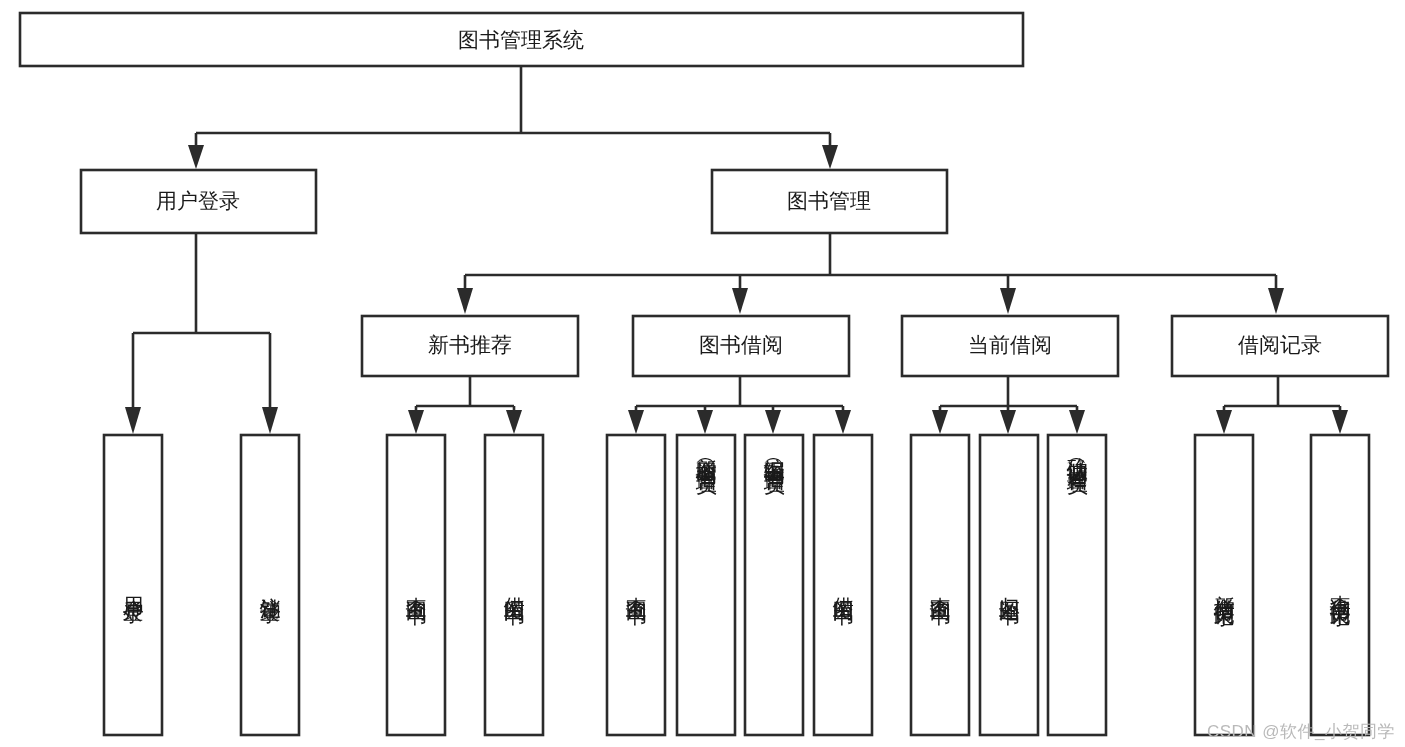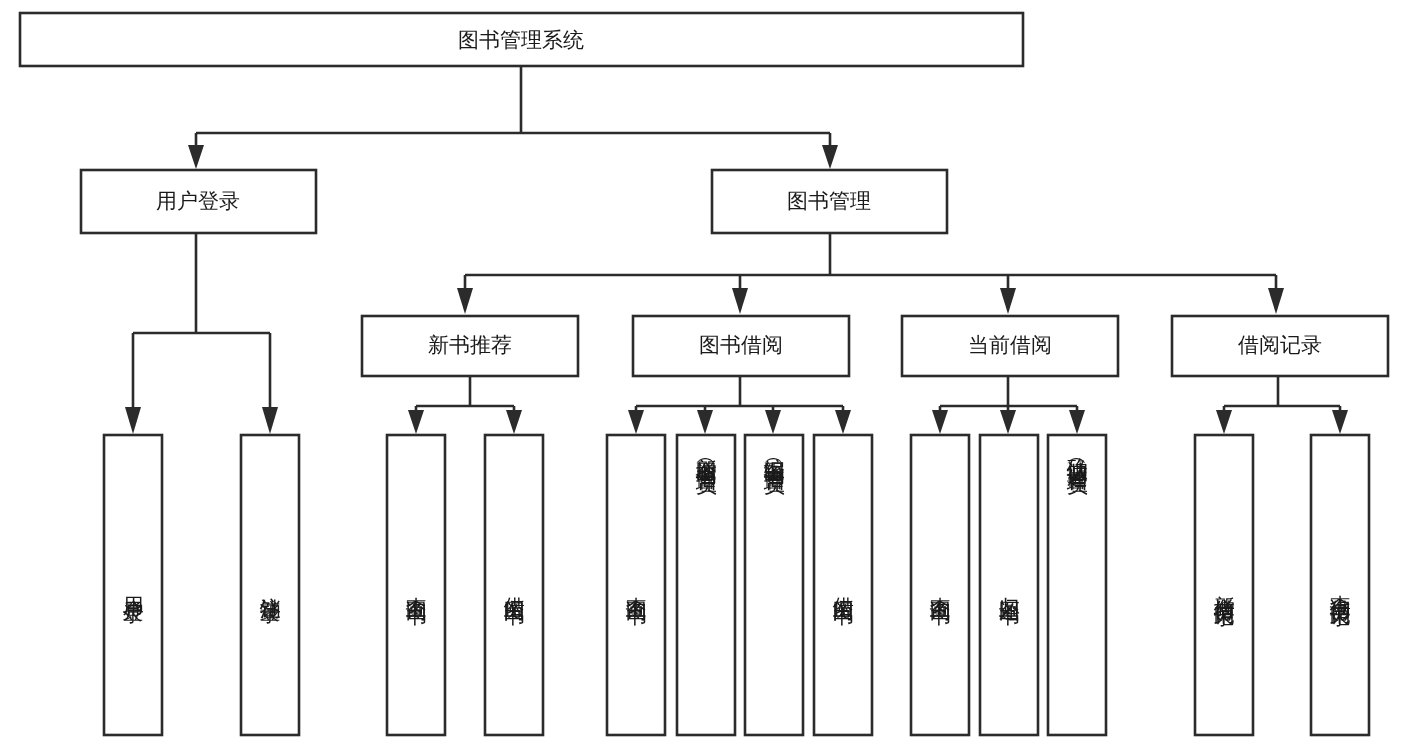--- a/index.html
+++ b/index.html
@@ -226,13 +226,14 @@
     <span class="leaf-label" style="margin-top:6px;">确认归还（管理员）</span>
   </div>
 
   <div class="leaf-label-wrap" style="left:1195px; top:435px; width:58px; height:300px;">
     <span class="leaf-label">新增借阅记录</span>
   </div>
   <div class="leaf-label-wrap" style="left:1311px; top:435px; width:58px; height:300px;">
     <span class="leaf-label">查询借阅记录</span>
   </div>
 
+  <div class="watermark">CSDN @软件_小贺同学</div>
 </div>
 
 </body></html>

